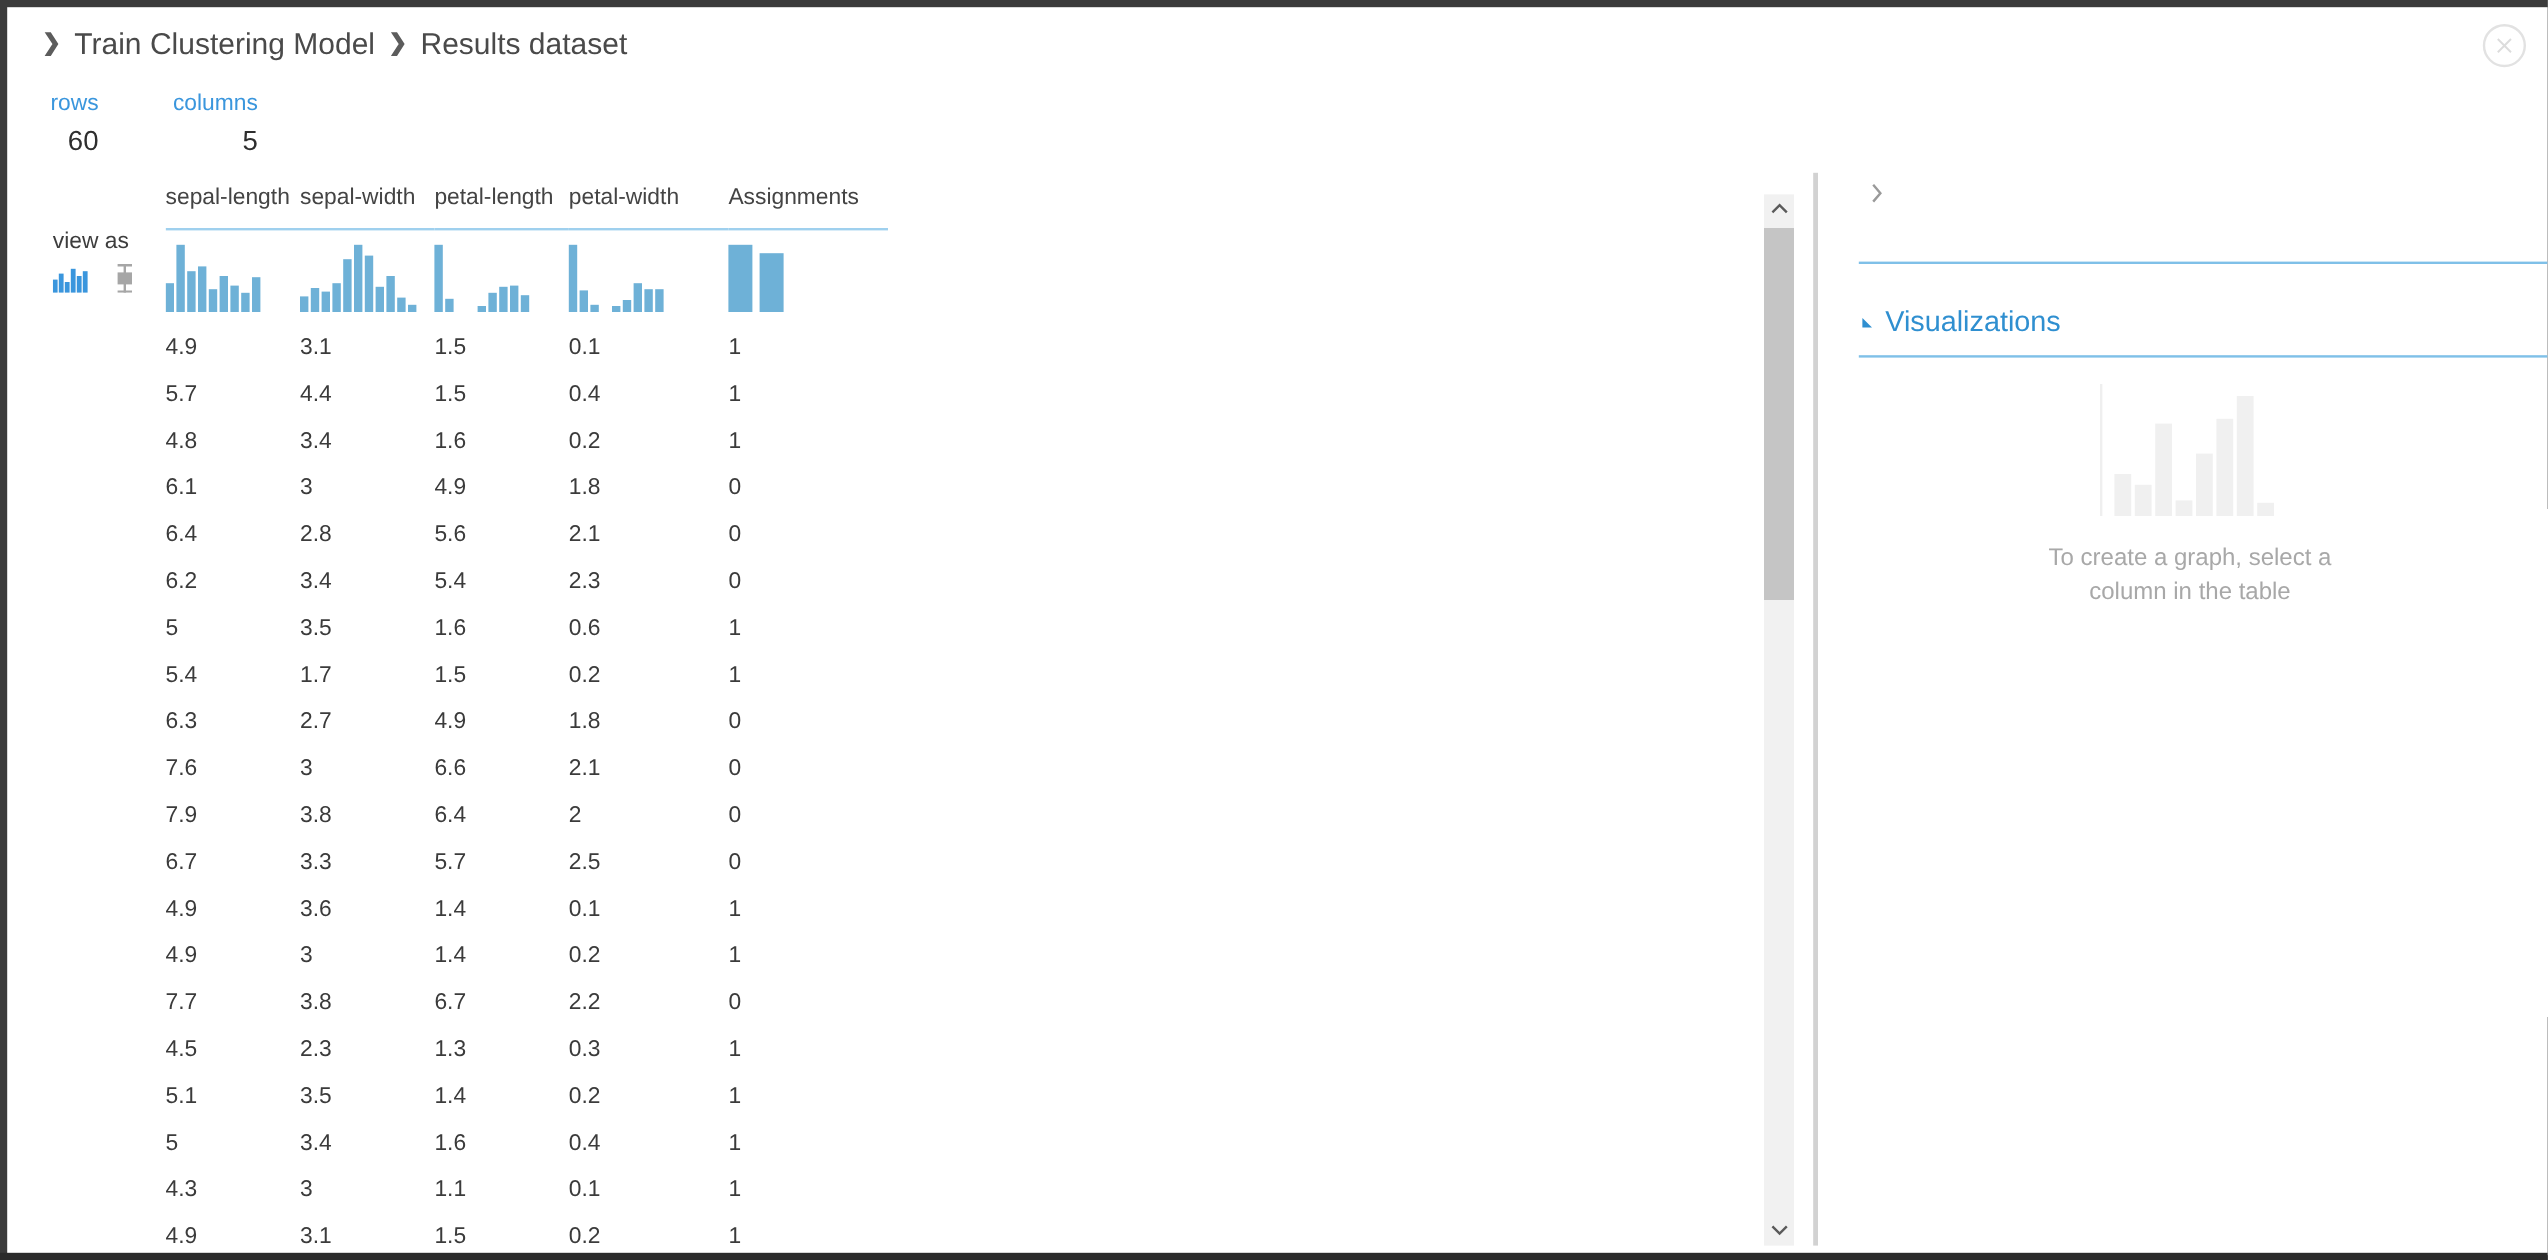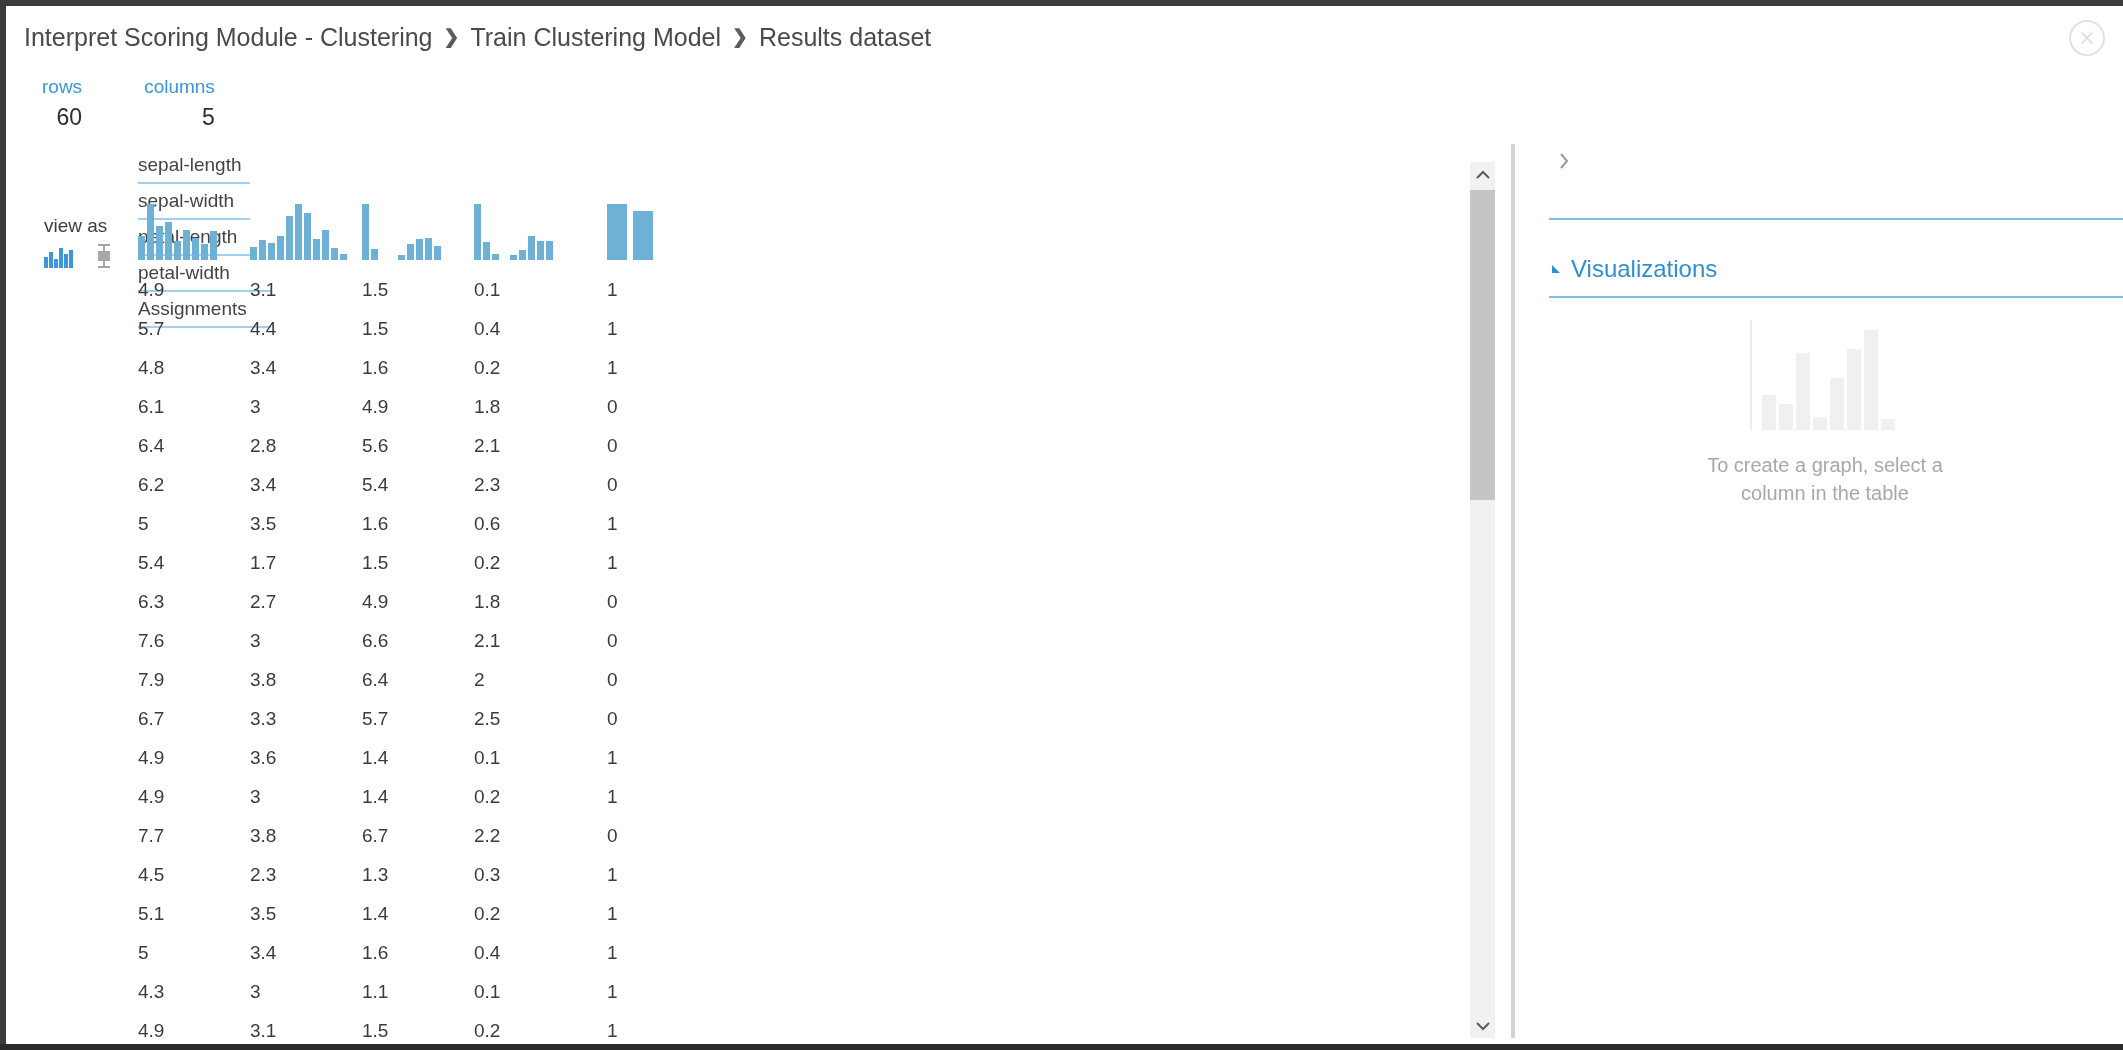--- a/index.html
+++ b/index.html
@@ -79,21 +79,21 @@
     font-weight: 300;
     line-height: 30px;
     margin-top: 2px;
     text-align: right;
   }
 
   
   #view-as {
     position: absolute;
     left: 38px;
-    top: 208px;
+    top: 184px;
     width: 96px;
   }
   #view-as-label {
     font-size: 19px;
     color: #3d3d3d;
     font-weight: 300;
     line-height: 24px;
   }
   #view-as-icons {
     margin-top: 6px;
@@ -108,21 +108,20 @@
     position: absolute;
     left: 132px;
     top: 142px;
     width: 1320px;
     height: 890px;
     overflow: hidden;
   }
   #grid-header {
     display: flex;
     height: 44px;
-    flex-direction: column;
   }
   .col-head {
     width: 112px;
     font-size: 19px;
     color: #444444;
     font-weight: 300;
     padding-right: 15px;
     border-bottom: 2px solid #9fd0ee;
     white-space: nowrap;
     line-height: 34px;
@@ -312,21 +311,20 @@
     height: 6px;
     background: #2b2b2b;
   }
 </style>
 </head>
 <body>
 
 <div id="app">
 
   <div id="breadcrumb">
-    <span class="crumb">Interpret Scoring Module - Clustering</span>
     <span class="crumb-sep">❯</span>
     <span class="crumb">Train Clustering Model</span>
     <span class="crumb-sep">❯</span>
     <span class="crumb">Results dataset</span>
   </div>
 
   <div id="close-btn">
     <span>
       <svg width="18" height="18" viewBox="0 0 18 18">
         <path d="M3.5 3.5 L14.5 14.5 M14.5 3.5 L3.5 14.5" stroke="#dcdcdc" stroke-width="1.6" fill="none"></path>

